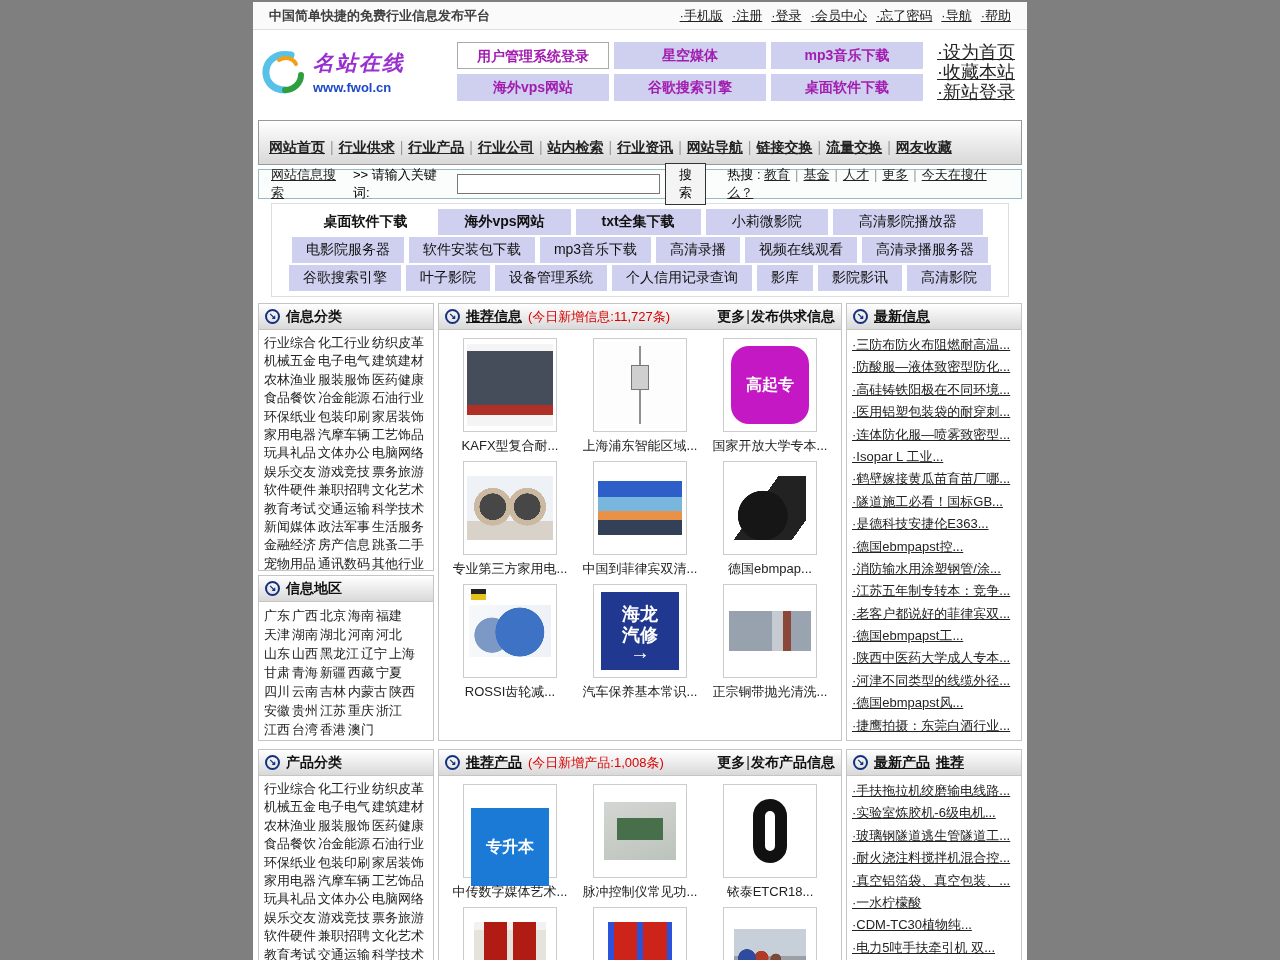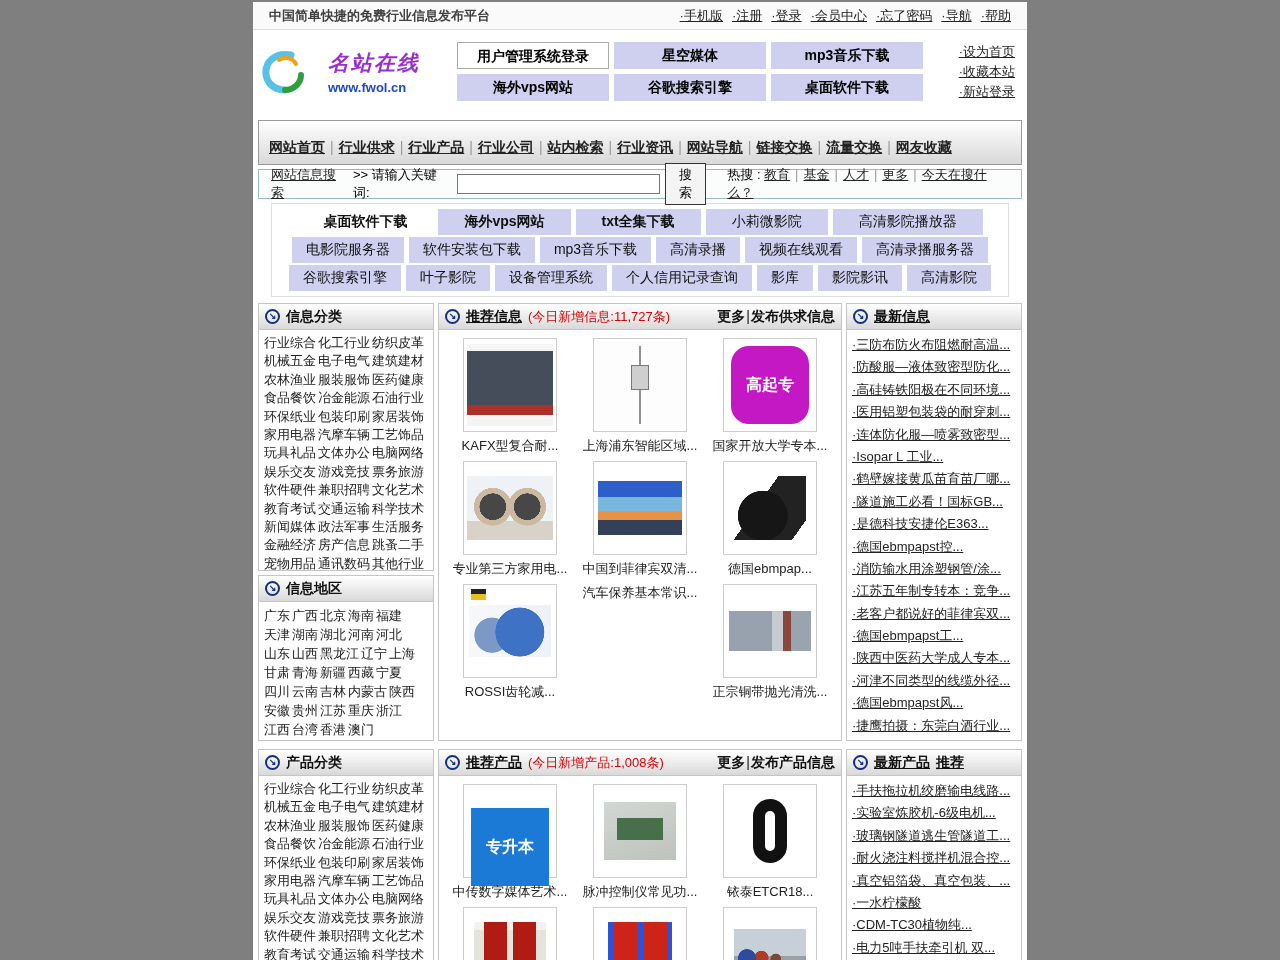--- a/index.html
+++ b/index.html
@@ -11,29 +11,29 @@
 
   
   .topbar { height: 28px; display: flex; justify-content: space-between; align-items: center;
             padding: 0 16px; background: #fafafa; border-bottom: 1px solid #ddd; font-size: 13px; }
   .tb-title { font-weight: bold; color: #404040; }
   .tb-lnk { margin-left: 9px; }
 
   
   .header { display: flex; align-items: center; padding: 7px 8px 6px; height: 82px; }
   .logo { display: flex; align-items: center; width: 182px; cursor: pointer; }
-  .logo-txt { margin-left: 21px; }
+  .logo-txt { margin-left: 6px; }
   .logo-name { font-family: "DejaVu Serif", serif; font-style: italic; font-weight: bold;
                font-size: 21px; color: #9a2fd0; letter-spacing: 2px; }
   .logo-url { font-size: 13px; font-weight: bold; color: #1d48c8; margin-top: 3px; }
   .hdr-btns { display: grid; grid-template-columns: repeat(3, 152px); gap: 5px; margin-left: 14px; }
   .hdr-btn { height: 27px; line-height: 27px; text-align: center; background: #cfcfef;
-             font-weight: bold; font-size: 14px; color: #000000; cursor: pointer; text-decoration: none; }
+             font-weight: bold; font-size: 14px; color: #a21caf; cursor: pointer; text-decoration: none; }
   .hdr-btn.hl { background: #fff; border: 1px solid #aaa; }
-  .hdr-side { margin-left: auto; text-align: right; font-size: 13px; line-height: 20px; padding-right: 4px; }
+  .hdr-side { margin-left: auto; text-align: right; font-size: 18px; line-height: 20px; padding-right: 4px; }
   .side-lnk { display: block; }
 
   
   .navbar { margin: 8px 5px 0; border: 1px solid #999; background: linear-gradient(#ffffff, #d8d8d8);
             height: 45px; line-height: 29px; padding: 12px 10px; font-size: 14px; font-weight: bold; }
   .nav-lnk { color: #111; }
 
   
   .searchbar { margin: 4px 5px 0; border: 1px solid #93bcc3; background: #fbfdfd; height: 30px;
                display: flex; align-items: center; padding: 0 12px; font-size: 13px; gap: 5px; }
@@ -267,20 +267,26 @@
               </div>
               <div class="card-cap">德国ebmpap...</div>
             </div>
             <div class="card">
               <div class="card-img">
                 <div class="ph ph-gear"></div>
               </div>
               <div class="card-cap">ROSSI齿轮减...</div>
             </div>
             <div class="card">
+              <div class="card-img">
+                <div class="ph-label ph-hailong" style="background: rgb(32, 56, 143);">
+                  <span class="lb-text">海龙汽修</span>
+                  <div class="ph-arrow">→</div>
+                </div>
+              </div>
               <div class="card-cap">汽车保养基本常识...</div>
             </div>
             <div class="card">
               <div class="card-img">
                 <div class="ph ph-machine"></div>
               </div>
               <div class="card-cap">正宗铜带抛光清洗...</div>
             </div>
           </div>
       </div>

